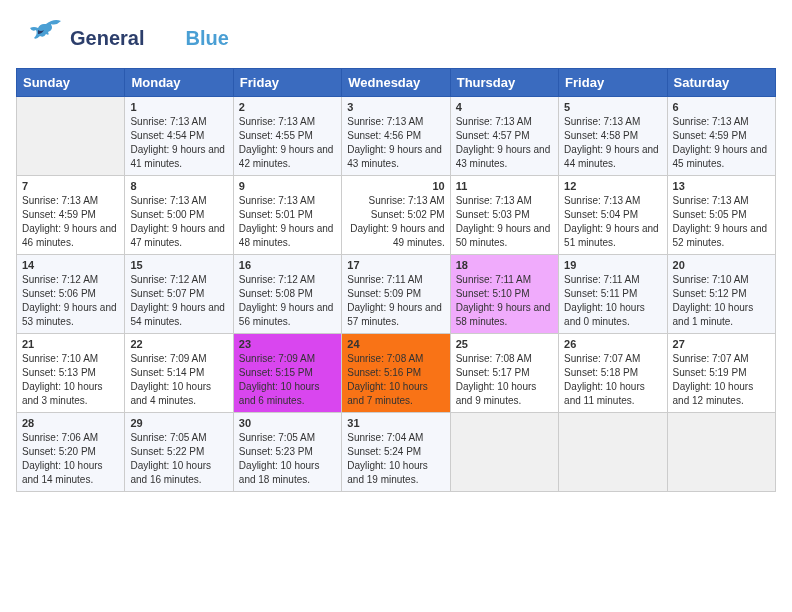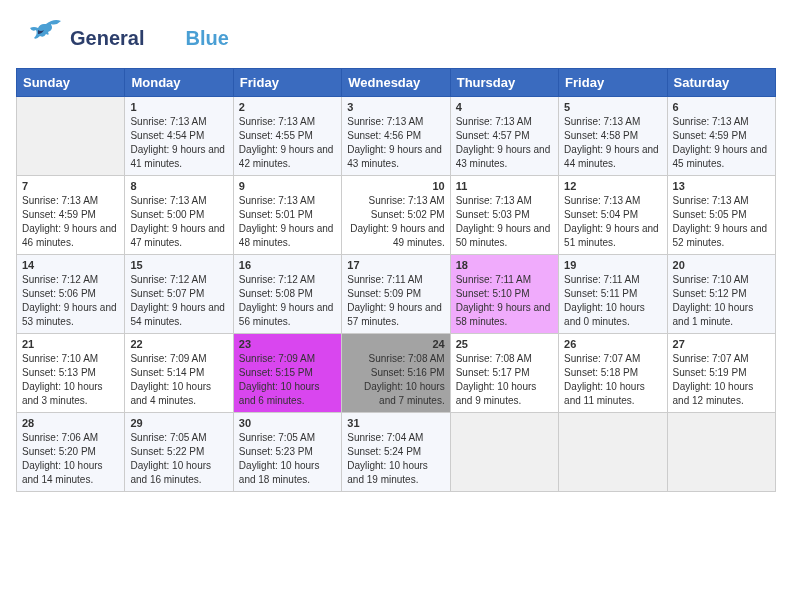--- a/index.html
+++ b/index.html
@@ -206,21 +206,21 @@
           <div class="day-info">Sunrise: 7:10 AM<br>Sunset: 5:13 PM<br>Daylight: 10 hours and 3 minutes.</div>
         </td>
         <td style="background: rgb(255, 255, 255);">
           <span class="day-number">22</span>
           <div class="day-info">Sunrise: 7:09 AM<br>Sunset: 5:14 PM<br>Daylight: 10 hours and 4 minutes.</div>
         </td>
         <td style="background: #d946ef; margin-left: 25px;">
           <span class="day-number">23</span>
           <div class="day-info">Sunrise: 7:09 AM<br>Sunset: 5:15 PM<br>Daylight: 10 hours and 6 minutes.</div>
         </td>
-        <td style="background: #a3a3a3; text-align: right;">
+        <td style="background: #f97316;">
           <span class="day-number">24</span>
           <div class="day-info">Sunrise: 7:08 AM<br>Sunset: 5:16 PM<br>Daylight: 10 hours and 7 minutes.</div>
         </td>
         <td style="background: rgb(255, 255, 255); margin-left: 28px;">
           <span class="day-number">25</span>
           <div class="day-info">Sunrise: 7:08 AM<br>Sunset: 5:17 PM<br>Daylight: 10 hours and 9 minutes.</div>
         </td>
         <td style="background: rgb(255, 255, 255);">
           <span class="day-number">26</span>
           <div class="day-info">Sunrise: 7:07 AM<br>Sunset: 5:18 PM<br>Daylight: 10 hours and 11 minutes.</div>

